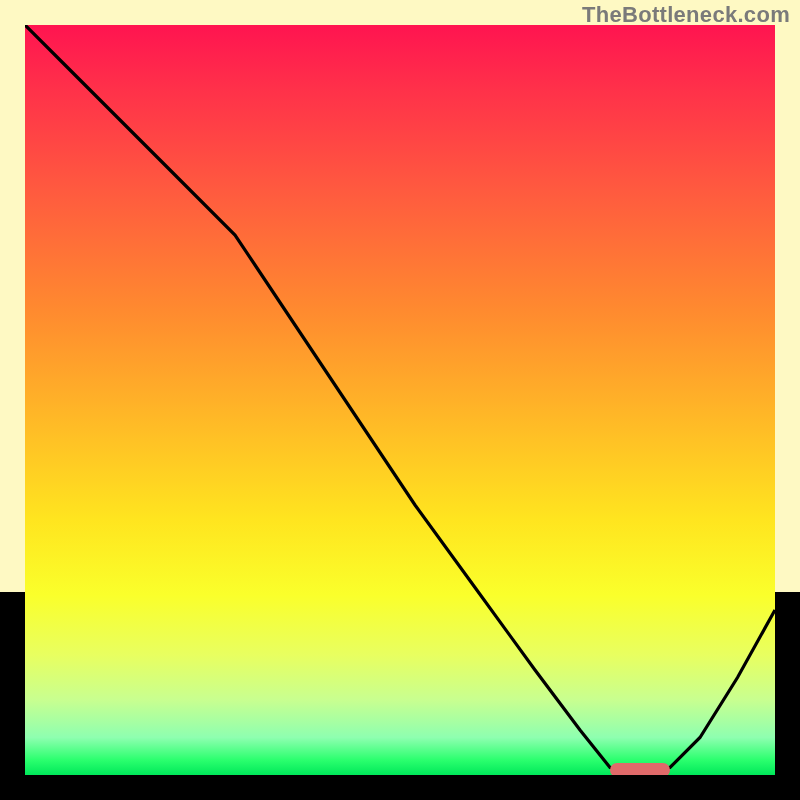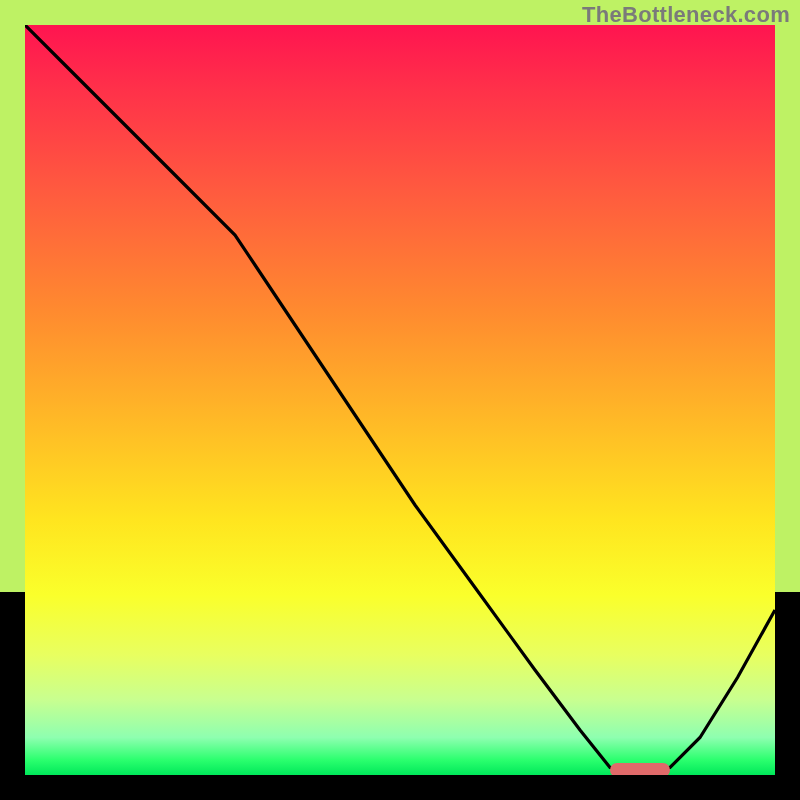--- a/index.html
+++ b/index.html
@@ -7,21 +7,21 @@
     padding: 0;
     width: 800px;
     height: 800px;
     background: #000;
     font-family: Arial, Helvetica, sans-serif;
   }
   .frame {
     position: relative;
     width: 800px;
     height: 592px;
-    background: #bef264;
+    background: #fef9c3;
   }
   .watermark {
     position: absolute;
     top: 2px;
     right: 10px;
     color: #7a7a7a;
     font-size: 22px;
     font-weight: 600;
     letter-spacing: 0.3px;
     user-select: none;

